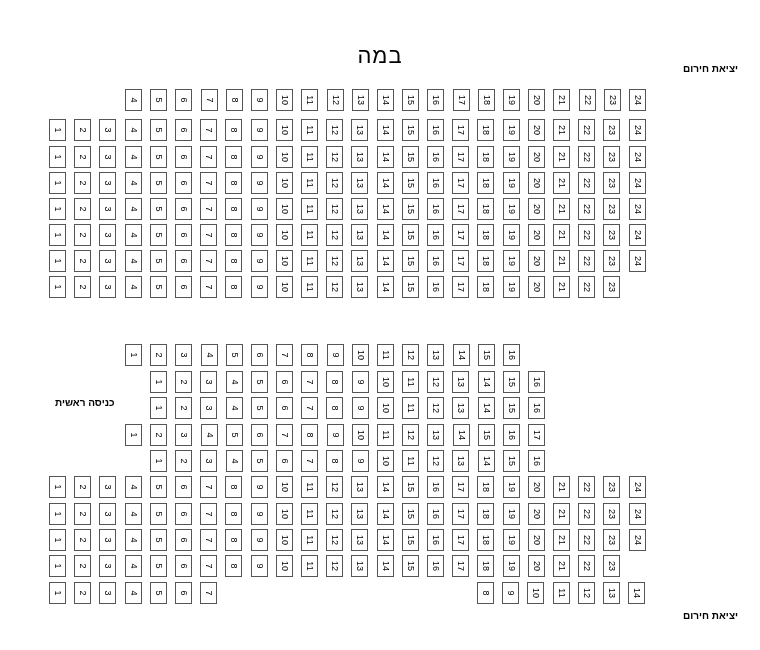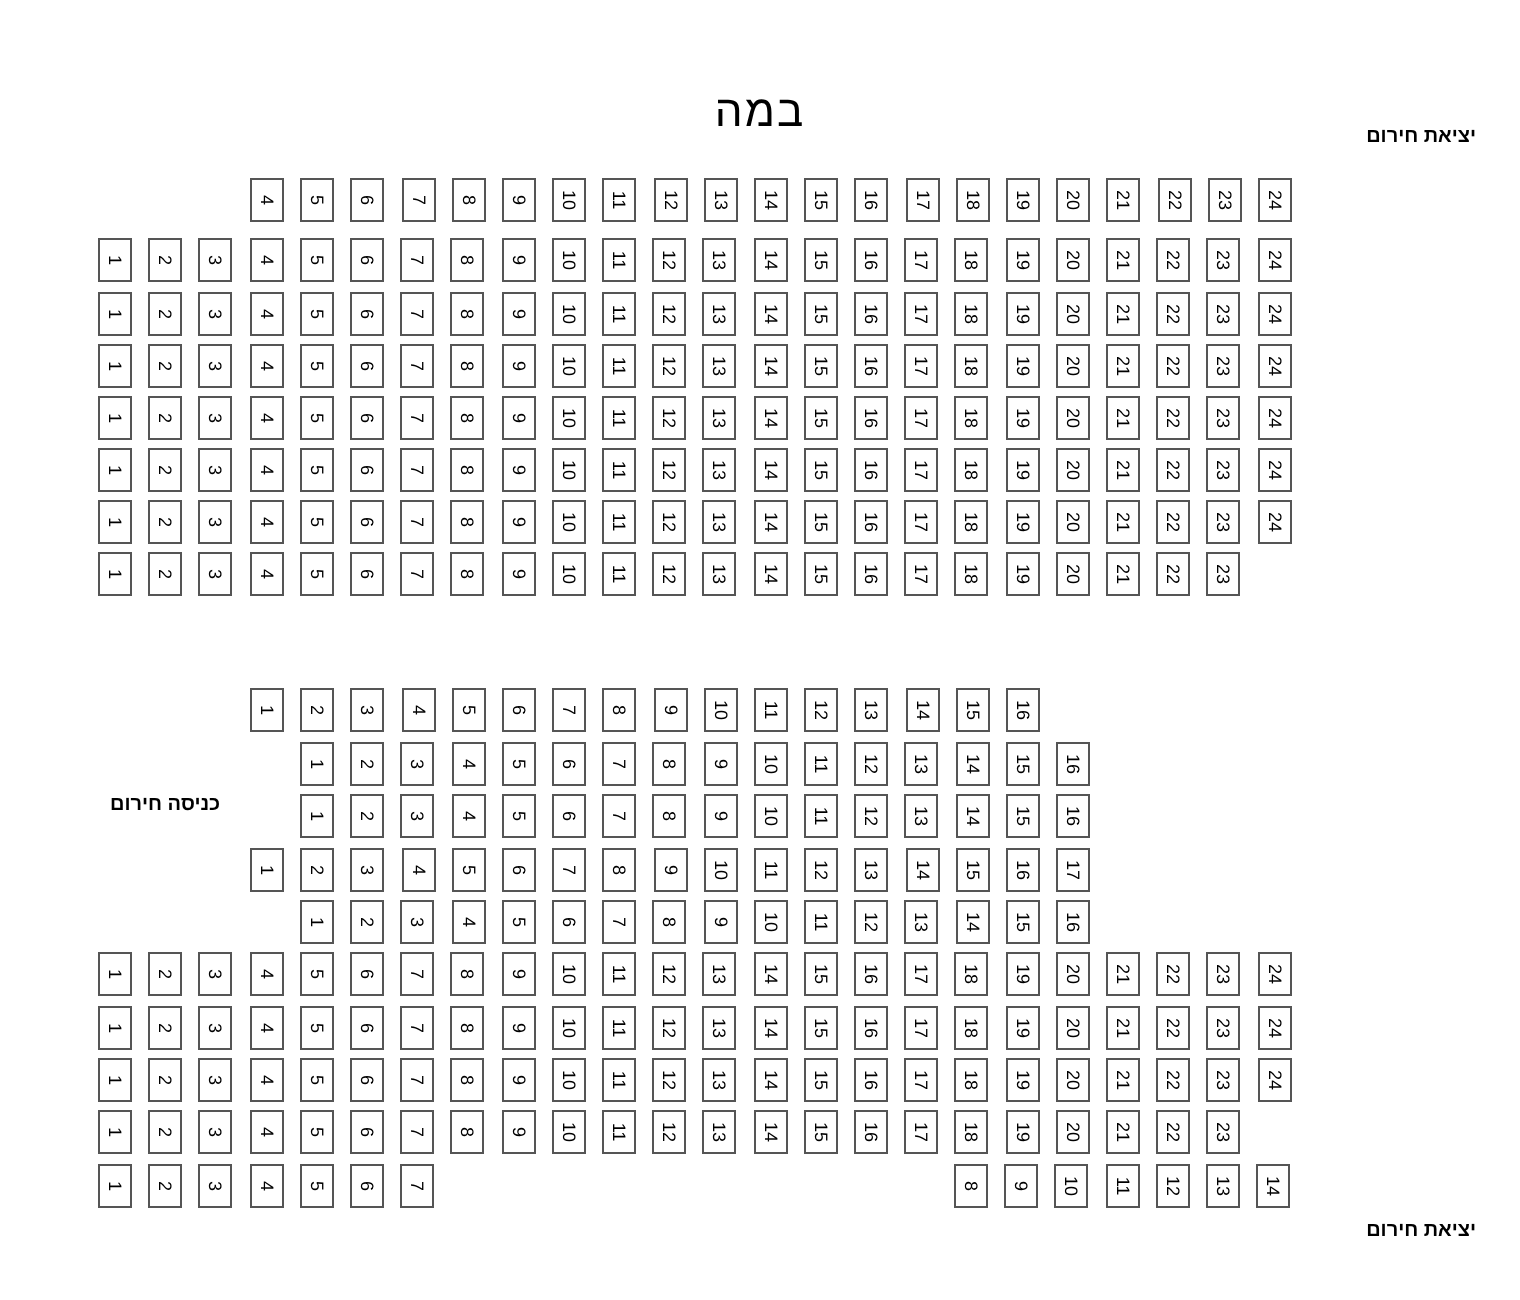--- a/index.html
+++ b/index.html
@@ -66,21 +66,21 @@
     white-space: nowrap;
   }
 </style>
 </head>
 <body>
 
 <h1 id="stage-title">במה</h1>
 
 <div class="exit-label" id="exit-top-right">יציאת חירום</div>
 <div class="exit-label" id="exit-bottom-right">יציאת חירום</div>
-<div class="exit-label" id="main-entrance">כניסה חירום</div>
+<div class="exit-label" id="main-entrance">כניסה ראשית</div>
 
 <div class="seat-map" id="seat-map">
     <div class="seat" style="left: 125px; top: 89px;">
       <span class="num">4</span>
     </div>
     <div class="seat" style="left: 150.2px; top: 89px;">
       <span class="num">5</span>
     </div>
     <div class="seat" style="left: 175.4px; top: 89px;">
       <span class="num">6</span>

